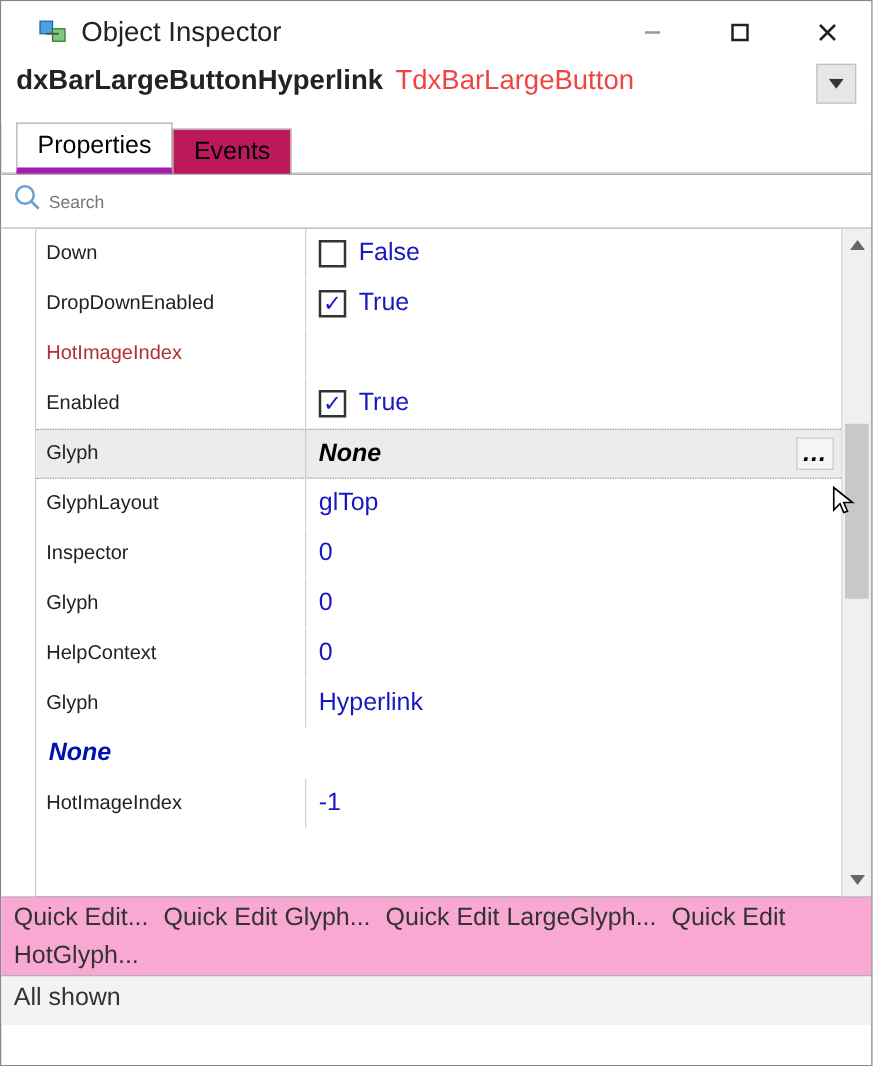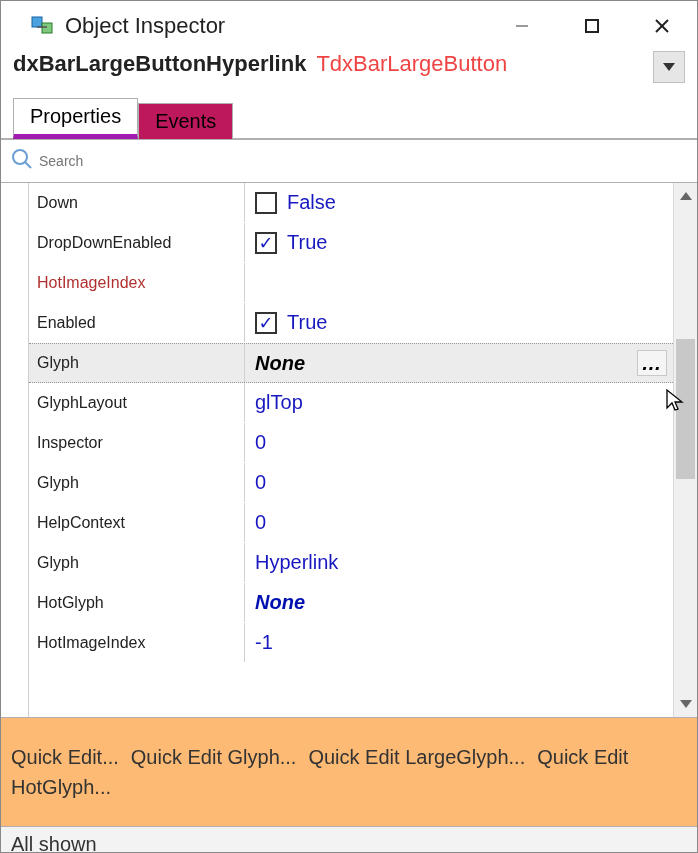--- a/index.html
+++ b/index.html
@@ -186,24 +186,24 @@
 .sb-track { flex:1; position:relative; }
 .sb-thumb {
   position:absolute;
   top: 130px; left: 2px; right: 2px;
   height: 140px;
   background: #c8c8c8;
 }
 
 .quick-edit {
   border-top: 1px solid #b0b0b0;
-  padding: 24px 10px;
+  padding: 1px 10px;
   font-size: 20px;
   color: #333;
-  background: #fdba74;
+  background: #f9a8d4;
   line-height: 1.5;
 }
 .status {
   border-top: 1px solid #b0b0b0;
   padding: 6px 10px 10px 10px;
   font-size: 20px;
   color: #333;
   background: #f3f3f3;
 }
 </style>
@@ -325,21 +325,20 @@
           <span>0</span>
         </div>
       </div>
       <div class="row">
         <div class="name-col">Glyph</div>
         <div class="val-col">
           <span>Hyperlink</span>
         </div>
       </div>
       <div class="row">
-        <div class="name-col">HotGlyph</div>
         <div class="val-col bold">
           <span>None</span>
         </div>
       </div>
       <div class="row">
         <div class="name-col">HotImageIndex</div>
         <div class="val-col">
           <span>-1</span>
         </div>
       </div>

